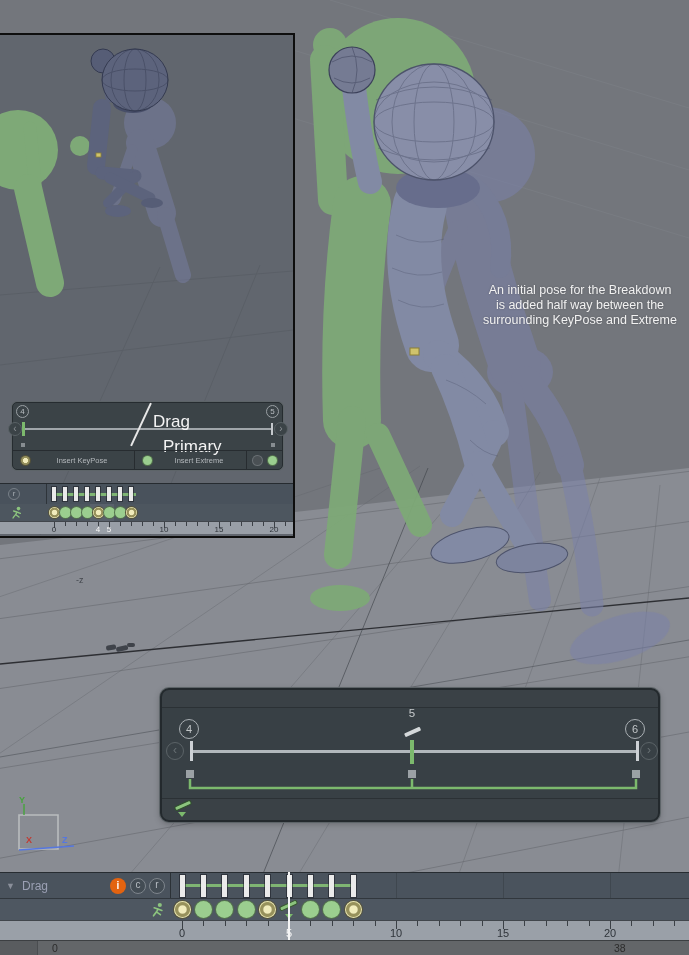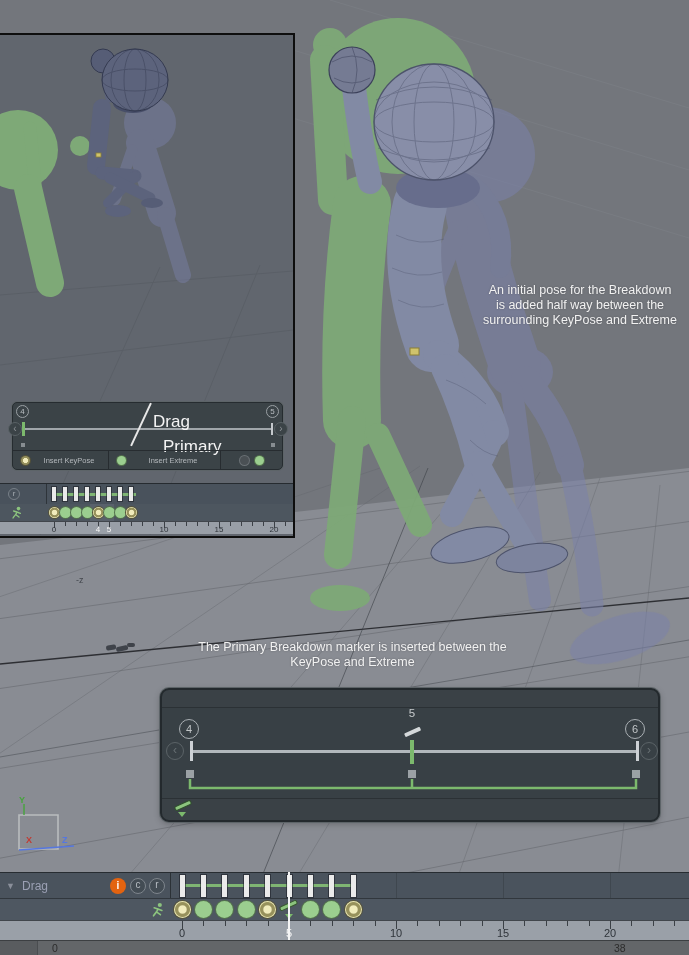--- a/index.html
+++ b/index.html
@@ -172,22 +172,20 @@
       <line x1="24" y1="815" x2="24" y2="804" stroke="#46a43c" stroke-width="1.4"></line>
       <text x="19" y="803" font-size="9" font-weight="bold" fill="#46a43c">Y</text>
       <text x="26" y="843" font-size="9" font-weight="bold" fill="#c03b33">X</text>
       <text x="62" y="843" font-size="9" font-weight="bold" fill="#5577e0">Z</text>
     </g>
   </svg>
 
   <div class="anno" style="left:468px;top:283px;width:224px;">An initial pose for the Breakdown
 is added half way between the
 surrounding KeyPose and Extreme</div>
-  <div class="anno" style="left:185px;top:640px;width:335px;">The Primary Breakdown marker is inserted between the
-KeyPose and Extreme</div>
 
   <div class="inset">
 
     <svg class="abs" style="left:0;top:0" width="293" height="501" viewBox="0 0 293 501">
       <rect width="293" height="501" fill="#61666e"></rect>
       <g stroke="#565b62" opacity="0.6">
         <line x1="0" y1="330" x2="293" y2="295"></line>
         <line x1="0" y1="260" x2="293" y2="236"></line>
         <line x1="150" y1="500" x2="260" y2="230"></line>
         <line x1="40" y1="500" x2="160" y2="232"></line>
@@ -237,21 +235,21 @@
       <span class="mini-chev" style="left:261px;top:19px;">›</span>
       <div class="abs" style="left:10px;top:25px;width:250px;height:2px;background:#a0a6aa;"></div>
       <div class="abs" style="left:9px;top:19px;width:3px;height:14px;background:#7cb96d;"></div>
       <div class="abs" style="left:258px;top:20px;width:2px;height:12px;background:#c4c8cc;"></div>
       <div class="abs" style="left:8px;top:40px;width:4px;height:4px;background:#878d91;"></div>
       <div class="abs" style="left:258px;top:40px;width:4px;height:4px;background:#878d91;"></div>
       <div class="abs" style="left:127px;top:-2px;width:2px;height:47px;background:#e8e8e8;transform:rotate(25deg);"></div>
       <span class="mini-label" style="left:140px;top:9px;">Drag</span>
       <span class="mini-label" style="left:150px;top:34px;">Primary</span>
       <div class="mini-btnrow">
-        <div class="mini-cell" style="width:96px;">
+        <div class="mini-cell" style="width:122px;">
           <span class="mini-dot" style="background:radial-gradient(circle,#f1ecbc 0 35%,#97915c 45% 100%);box-shadow:0 0 0 1px #55523a;"></span>
           <span class="mini-btn-label">Insert KeyPose</span>
         </div>
         <div class="mini-cell" style="width:112px;">
           <span class="mini-dot" style="background:#9bce8f;box-shadow:0 0 0 1px #53714d;"></span>
           <span class="mini-btn-label">Insert Extreme</span>
         </div>
         <div class="mini-cell" style="flex:1;justify-content:center;gap:6px;">
           <span class="mini-dot" style="margin-left:0;background:#4a5054;box-shadow:0 0 0 1px #6a7074;"></span>
           <span class="mini-dot" style="margin-left:0;background:#9bce8f;box-shadow:0 0 0 1px #53714d;"></span>

